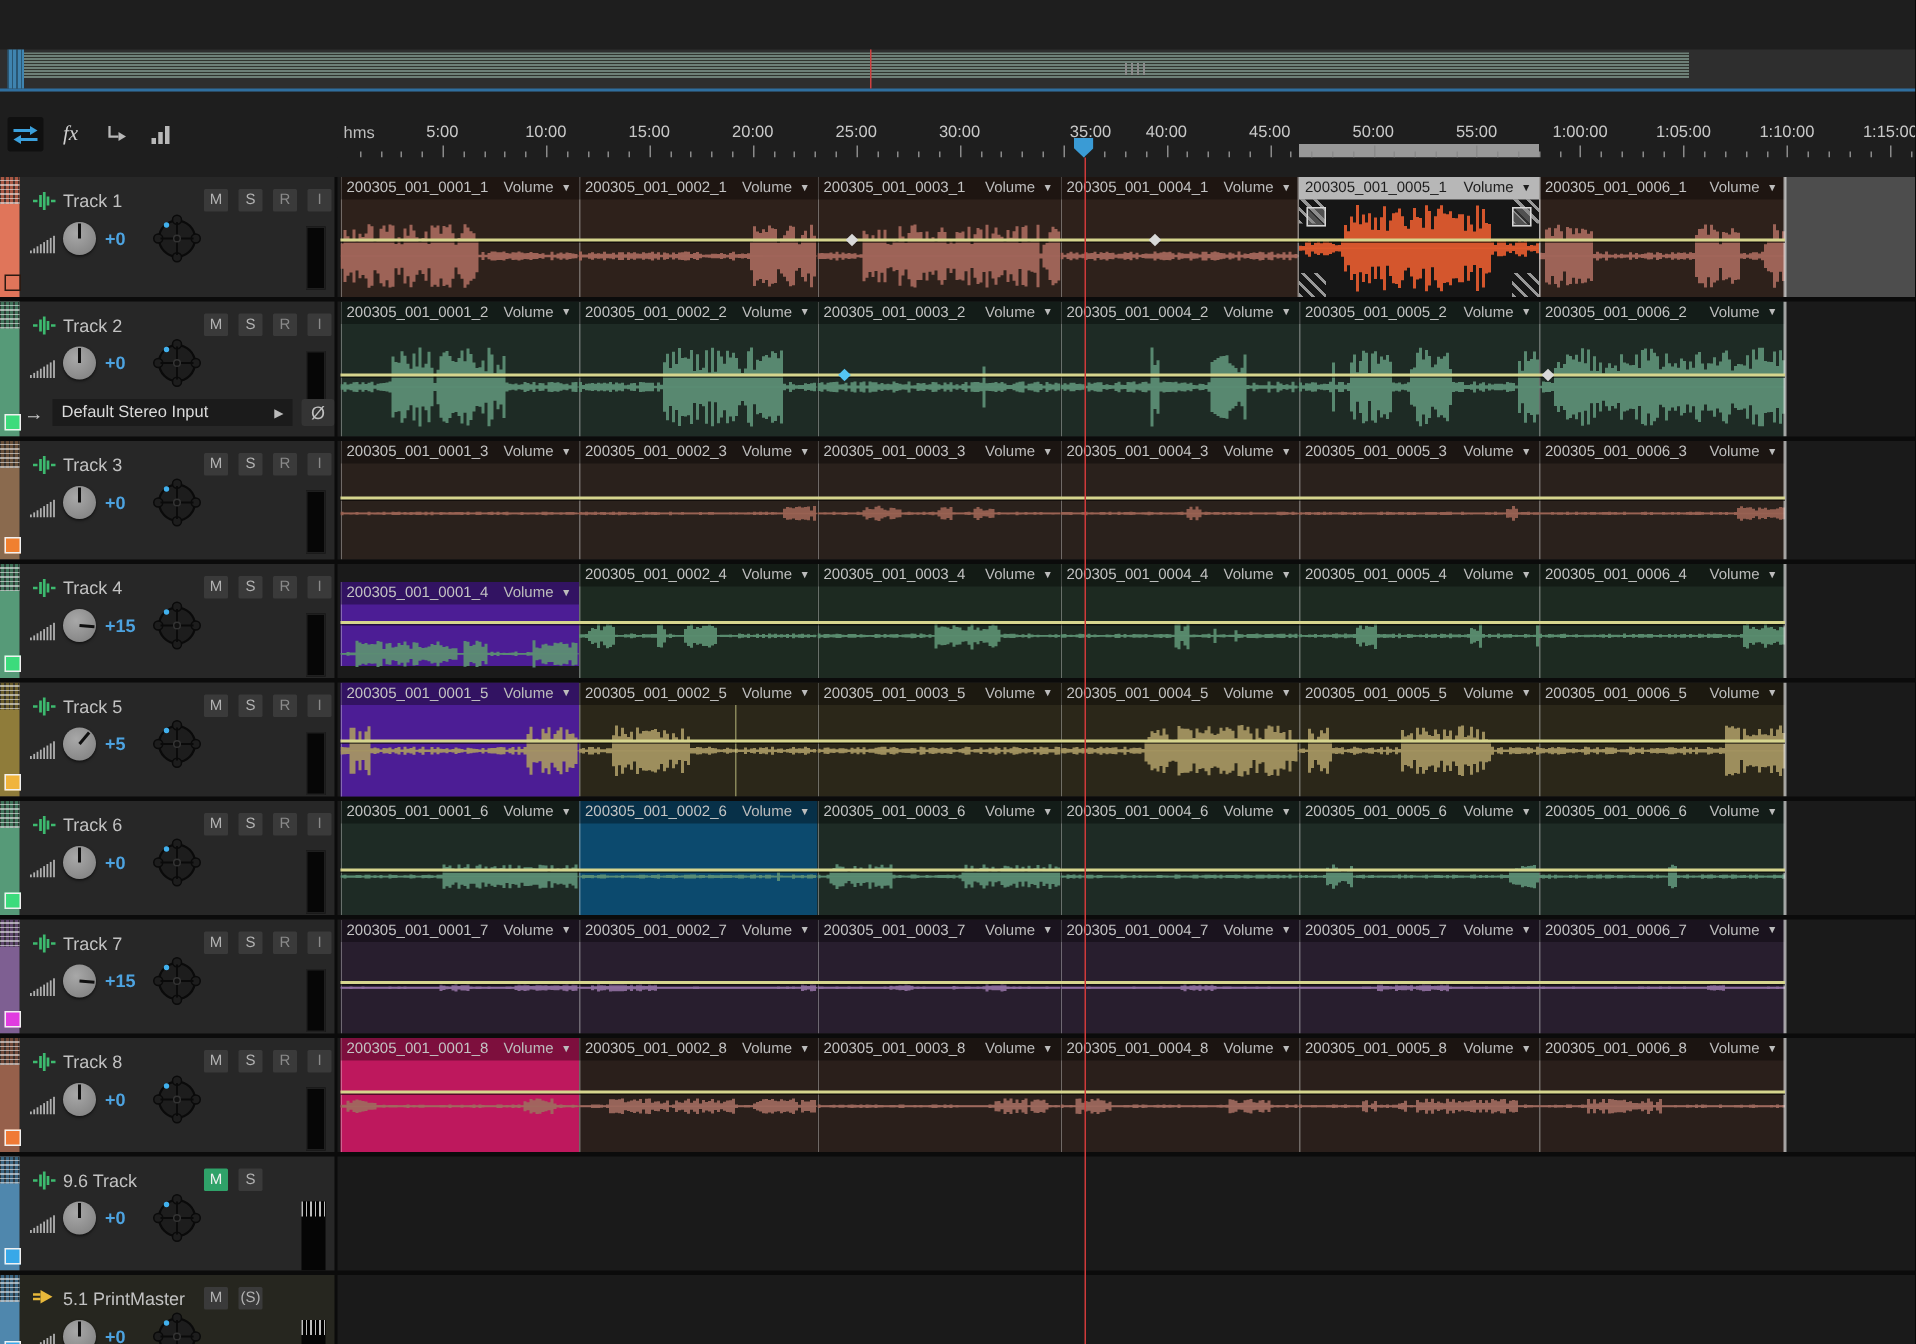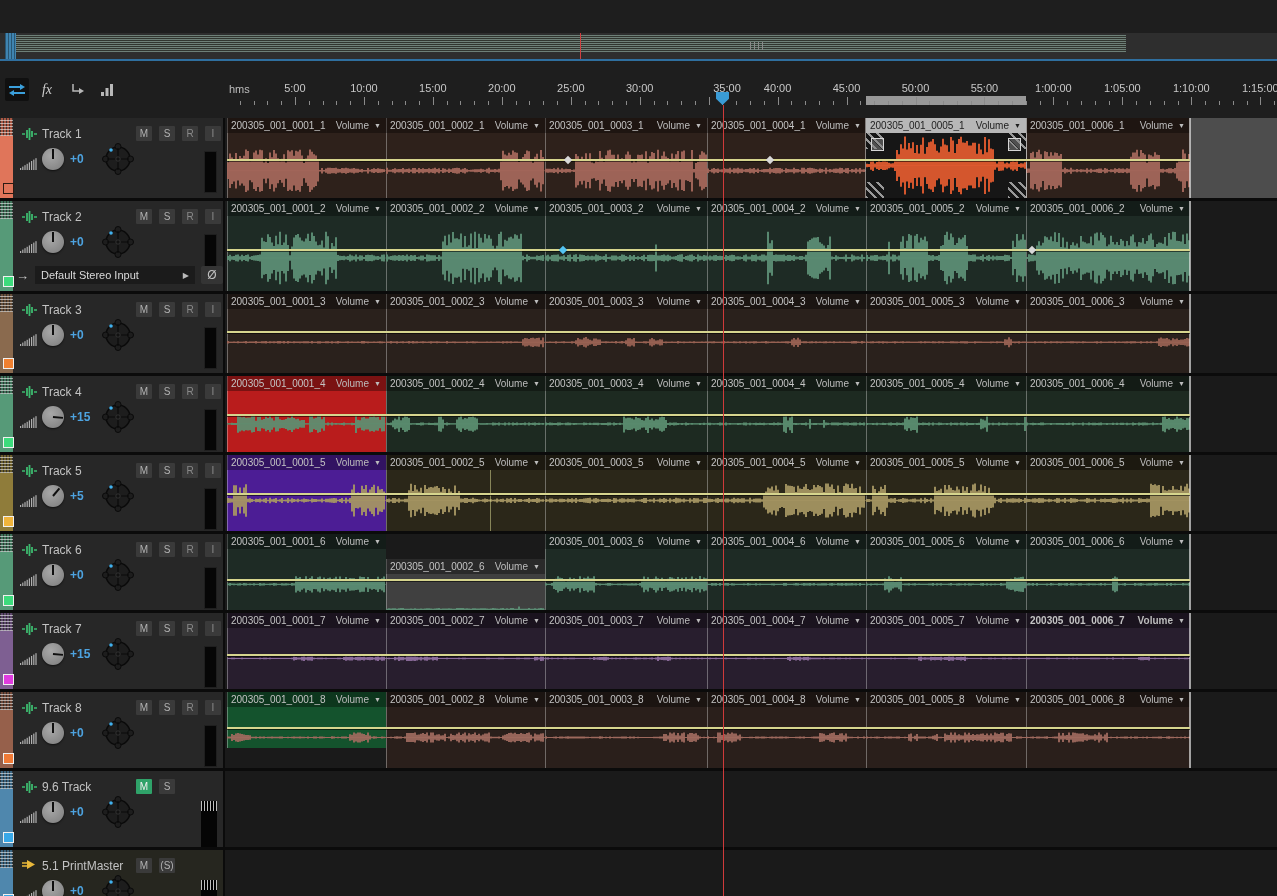--- a/index.html
+++ b/index.html
@@ -661,21 +661,21 @@
               <circle cx="18" cy="29.5" r="3" fill="#1d1d1d" stroke="#0a0a0a"></circle>
               <circle cx="5.5" cy="17" r="3" fill="#1d1d1d" stroke="#0a0a0a"></circle>
               <circle cx="30.5" cy="17" r="3" fill="#1d1d1d" stroke="#0a0a0a"></circle>
               <path d="M18,6 V28 M7,17 H29" stroke="#0a0a0a" stroke-width="1.2"></path>
               <circle cx="18" cy="17" r="2.2" fill="#111" stroke="#333"></circle>
               <circle cx="11" cy="8" r="1.8" fill="#41b1ee"></circle>
             </svg></div>
           <div class="meter"></div>
         </div>
         <div class="lane">
-          <div class="clip" style="left: 2px; width: 159px; height: 76px; background: #b91c1c;">
+          <div class="clip" style="left: 2px; width: 159px; height: 56px; background: #4c1d95; margin-top: 12px;">
             <div class="cliphead">
               <span class="cname">200305_001_0001_4</span>
               <span class="cvol">Volume</span>
               <span class="cvolarr">▼</span>
             </div>
             <div class="cbody"><svg width="159" height="61">
                 <path d="M1,32.3L1,33.5M3,32.3L3,33.5M5,31.7L5,34.1M7,32.0L7,33.9M9,32.0L9,33.9M11,24.2L11,41.7M13,25.4L13,40.5M15,26.3L15,39.5M17,25.7L17,40.2M19,26.7L19,39.2M21,26.4L21,39.5M23,26.5L23,39.3M25,24.3L25,41.6M27,24.8L27,41.0M29,29.7L29,36.2M31,26.0L31,39.9M33,25.7L33,40.2M35,28.7L35,37.2M37,28.1L37,37.7M39,25.7L39,40.2M41,27.0L41,38.9M43,24.6L43,41.3M45,27.2L45,38.7M47,29.5L47,36.4M49,25.2L49,40.6M51,25.5L51,40.3M53,28.3L53,37.5M55,29.0L55,36.9M57,28.7L57,37.2M59,28.0L59,37.9M61,26.4L61,39.4M63,27.0L63,38.9M65,24.7L65,41.1M67,27.1L67,38.8M69,28.3L69,37.6M71,27.8L71,38.1M73,29.5L73,36.4M75,29.1L75,36.8M77,29.1L77,36.8M79,32.3L79,33.5M81,32.3L81,33.5M83,24.4L83,41.5M85,24.9L85,41.0M87,27.6L87,38.3M89,26.8L89,39.1M91,24.2L91,41.7M93,24.9L93,41.0M95,28.2L95,37.6M97,26.1L97,39.8M99,32.2L99,33.7M101,31.5L101,34.4M103,32.2L103,33.6M105,31.5L105,34.4M107,32.3L107,33.5M109,32.1L109,33.7M111,32.3L111,33.6M113,32.2L113,33.7M115,32.0L115,33.9M117,31.4L117,34.4M119,32.3L119,33.5M121,32.3L121,33.5M123,32.3L123,33.5M125,31.7L125,34.2M127,31.9L127,34.0M129,23.9L129,42.0M131,28.7L131,37.2M133,29.2L133,36.7M135,26.6L135,39.3M137,26.1L137,39.8M139,27.4L139,38.4M141,27.5L141,38.4M143,25.5L143,40.4M145,25.8L145,40.1M147,25.1L147,40.7M149,26.3L149,39.5M151,26.1L151,39.8M153,28.7L153,37.2M155,25.3L155,40.6M157,25.6L157,40.2" stroke="#5c9072" stroke-width="2" fill="none" opacity="0.92"></path>
                 <path d="M0,32.9H159" stroke="#5c9072" stroke-width="1" opacity="0.55"></path>
               </svg></div>
           </div>
@@ -901,21 +901,21 @@
             <div class="cliphead">
               <span class="cname">200305_001_0001_6</span>
               <span class="cvol">Volume</span>
               <span class="cvolarr">▼</span>
             </div>
             <div class="cbody"><svg width="159" height="61">
                 <path d="M1,34.5L1,36.2M3,34.1L3,36.7M5,34.6L5,36.1M7,34.6L7,36.2M9,34.7L9,36.1M11,34.4L11,36.4M13,34.3L13,36.4M15,34.8L15,36.0M17,34.1L17,36.6M19,34.2L19,36.6M21,34.8L21,36.0M23,34.5L23,36.3M25,34.8L25,36.0M27,34.3L27,36.5M29,34.8L29,36.0M31,34.8L31,36.0M33,34.0L33,36.7M35,34.4L35,36.4M37,34.3L37,36.4M39,34.8L39,36.0M41,34.8L41,36.0M43,34.5L43,36.2M45,34.6L45,36.1M47,34.0L47,36.7M49,34.3L49,36.5M51,34.8L51,36.0M53,34.8L53,36.0M55,34.3L55,36.5M57,34.4L57,36.4M59,34.2L59,36.5M61,34.5L61,36.3M63,34.8L63,36.0M65,34.1L65,36.7M67,34.2L67,36.6M69,27.3L69,43.5M71,29.0L71,41.8M73,28.0L73,42.8M75,30.0L75,40.8M77,31.3L77,39.4M79,27.3L79,43.5M81,29.9L81,40.9M83,29.1L83,41.7M85,27.2L85,43.5M87,30.6L87,40.1M89,30.6L89,40.2M91,28.2L91,42.6M93,27.4L93,43.4M95,31.4L95,39.3M97,28.6L97,42.2M99,30.5L99,40.2M101,29.2L101,41.5M103,28.5L103,42.3M105,30.0L105,40.8M107,29.6L107,41.2M109,27.8L109,43.0M111,31.2L111,39.6M113,27.5L113,43.2M115,30.4L115,40.4M117,30.0L117,40.8M119,28.0L119,42.8M121,31.2L121,39.5M123,29.1L123,41.7M125,29.2L125,41.6M127,29.2L127,41.5M129,29.9L129,40.9M131,30.0L131,40.8M133,27.5L133,43.3M135,27.9L135,42.8M137,28.0L137,42.8M139,32.3L139,38.5M141,27.9L141,42.9M143,31.0L143,39.8M145,30.0L145,40.7M147,30.6L147,40.1M149,29.9L149,40.8M151,27.8L151,42.9M153,30.6L153,40.2M155,29.3L155,41.4M157,27.4L157,43.3" stroke="#5d9076" stroke-width="2" fill="none" opacity="0.92"></path>
                 <path d="M0,35.4H159" stroke="#5d9076" stroke-width="1" opacity="0.55"></path>
               </svg></div>
           </div>
-          <div class="clip" style="left: 161px; width: 159px; height: 76px; background: #404040; margin-top: 25px;">
+          <div class="clip" style="left: 161px; width: 159px; height: 76px; background: #0c4a6e;">
             <div class="cliphead">
               <span class="cname">200305_001_0002_6</span>
               <span class="cvol">Volume</span>
               <span class="cvolarr">▼</span>
             </div>
             <div class="cbody"><svg width="159" height="61">
                 <path d="M1,34.8L1,36.0M3,34.2L3,36.6M5,34.4L5,36.4M7,34.3L7,36.4M9,34.3L9,36.5M11,34.8L11,36.0M13,34.3L13,36.5M15,34.0L15,36.7M17,34.0L17,36.7M19,34.7L19,36.1M21,34.8L21,36.0M23,34.8L23,36.0M25,34.6L25,36.1M27,34.8L27,36.0M29,34.3L29,36.5M31,34.8L31,36.0M33,34.7L33,36.0M35,34.6L35,36.1M37,34.7L37,36.1M39,34.5L39,36.3M41,34.2L41,36.6M43,34.2L43,36.6M45,34.5L45,36.2M47,34.8L47,36.0M49,34.4L49,36.3M51,34.3L51,36.5M53,34.0L53,36.8M55,34.8L55,36.0M57,34.6L57,36.2M59,34.4L59,36.4M61,34.4L61,36.4M63,34.2L63,36.6M65,34.5L65,36.3M67,34.8L67,36.0M69,34.7L69,36.0M71,34.1L71,36.7M73,34.1L73,36.7M75,34.0L75,36.7M77,34.0L77,36.7M79,34.6L79,36.2M81,34.3L81,36.5M83,34.4L83,36.4M85,34.8L85,36.0M87,34.2L87,36.5M89,34.3L89,36.5M91,34.5L91,36.3M93,34.5L93,36.3M95,34.2L95,36.5M97,34.3L97,36.4M99,34.3L99,36.4M101,34.4L101,36.3M103,34.7L103,36.0M105,34.5L105,36.3M107,34.1L107,36.6M109,34.2L109,36.6M111,34.6L111,36.2M113,34.8L113,36.0M115,34.2L115,36.6M117,34.0L117,36.7M119,34.8L119,36.0M121,34.3L121,36.5M123,34.8L123,36.0M125,34.1L125,36.7M127,34.1L127,36.6M129,34.7L129,36.0M131,34.8L131,36.0M133,32.4L133,38.4M135,34.7L135,36.0M137,34.8L137,36.0M139,34.8L139,36.0M141,34.8L141,36.0M143,34.0L143,36.8M145,34.7L145,36.1M147,34.7L147,36.1M149,34.3L149,36.5M151,34.8L151,36.0M153,34.2L153,36.6M155,34.0L155,36.7M157,34.3L157,36.4" stroke="#5d9076" stroke-width="2" fill="none" opacity="0.92"></path>
                 <path d="M0,35.4H159" stroke="#5d9076" stroke-width="1" opacity="0.55"></path>
               </svg></div>
           </div>
@@ -1059,21 +1059,21 @@
             <div class="cliphead">
               <span class="cname">200305_001_0005_7</span>
               <span class="cvol">Volume</span>
               <span class="cvolarr">▼</span>
             </div>
             <div class="cbody"><svg width="160" height="61">
                 <path d="M1,29.9L1,31.1M3,29.8L3,31.2M5,29.9L5,31.1M7,29.9L7,31.1M9,29.9L9,31.1M11,29.9L11,31.1M13,29.9L13,31.1M15,29.9L15,31.1M17,29.9L17,31.1M19,29.9L19,31.1M21,29.9L21,31.1M23,29.9L23,31.1M25,29.8L25,31.2M27,29.9L27,31.1M29,29.8L29,31.2M31,29.9L31,31.1M33,29.9L33,31.1M35,29.9L35,31.1M37,29.9L37,31.1M39,29.9L39,31.1M41,29.9L41,31.1M43,29.7L43,31.3M45,29.7L45,31.3M47,29.7L47,31.3M49,29.8L49,31.2M51,29.9L51,31.1M53,28.4L53,32.6M55,28.1L55,32.9M57,29.4L57,31.6M59,29.3L59,31.7M61,29.5L61,31.5M63,29.6L63,31.4M65,28.4L65,32.6M67,29.0L67,32.0M69,28.8L69,32.2M71,28.9L71,32.1M73,29.1L73,31.9M75,28.5L75,32.5M77,29.6L77,31.4M79,29.1L79,31.9M81,28.9L81,32.1M83,28.1L83,32.9M85,28.4L85,32.6M87,28.3L87,32.7M89,29.4L89,31.6M91,29.1L91,31.9M93,29.0L93,32.0M95,28.4L95,32.6M97,28.9L97,32.1M99,28.1L99,32.9M101,29.7L101,31.3M103,29.9L103,31.1M105,29.9L105,31.1M107,29.9L107,31.1M109,29.9L109,31.1M111,29.9L111,31.1M113,29.9L113,31.1M115,29.7L115,31.3M117,29.9L117,31.1M119,29.9L119,31.1M121,29.9L121,31.1M123,29.8L123,31.2M125,29.7L125,31.3M127,29.9L127,31.1M129,29.8L129,31.2M131,29.9L131,31.1M133,29.9L133,31.1M135,29.9L135,31.1M137,29.7L137,31.3M139,29.7L139,31.3M141,29.9L141,31.1M143,29.7L143,31.3M145,29.8L145,31.2M147,29.9L147,31.1M149,29.9L149,31.1M151,29.9L151,31.1M153,29.7L153,31.3M155,29.9L155,31.1M157,29.9L157,31.1M159,29.9L159,31.1" stroke="#8f6f9f" stroke-width="2" fill="none" opacity="0.92"></path>
                 <path d="M0,30.5H160" stroke="#8f6f9f" stroke-width="1" opacity="0.85"></path>
               </svg></div>
           </div>
-          <div class="clip" style="left: 801px; width: 164px; height: 76px; background: rgb(40, 30, 46); font-weight: bold;">
+          <div class="clip" style="left: 801px; width: 164px; height: 76px; background: rgb(40, 30, 46);">
             <div class="cliphead">
               <span class="cname">200305_001_0006_7</span>
               <span class="cvol">Volume</span>
               <span class="cvolarr">▼</span>
             </div>
             <div class="cbody"><svg width="164" height="61">
                 <path d="M1,29.8L1,31.2M3,29.7L3,31.3M5,29.9L5,31.1M7,29.9L7,31.1M9,29.9L9,31.1M11,29.9L11,31.1M13,29.9L13,31.1M15,29.9L15,31.1M17,29.9L17,31.1M19,29.9L19,31.1M21,29.8L21,31.2M23,29.7L23,31.3M25,29.9L25,31.1M27,29.9L27,31.1M29,29.9L29,31.1M31,29.8L31,31.2M33,29.9L33,31.1M35,29.9L35,31.1M37,29.9L37,31.1M39,29.9L39,31.1M41,29.9L41,31.1M43,29.8L43,31.2M45,29.9L45,31.1M47,29.8L47,31.2M49,29.9L49,31.1M51,29.7L51,31.3M53,29.9L53,31.1M55,29.9L55,31.1M57,29.9L57,31.1M59,29.9L59,31.1M61,29.9L61,31.1M63,29.9L63,31.1M65,29.8L65,31.2M67,29.7L67,31.3M69,29.7L69,31.3M71,29.8L71,31.2M73,29.7L73,31.3M75,29.9L75,31.1M77,29.9L77,31.1M79,29.9L79,31.1M81,29.7L81,31.3M83,29.9L83,31.1M85,29.9L85,31.1M87,29.6L87,31.4M89,29.9L89,31.1M91,29.9L91,31.1M93,29.9L93,31.1M95,29.9L95,31.1M97,29.7L97,31.3M99,29.9L99,31.1M101,29.9L101,31.1M103,29.9L103,31.1M105,29.9L105,31.1M107,29.9L107,31.1M109,29.9L109,31.1M111,29.9L111,31.1M113,29.2L113,31.8M115,28.8L115,32.2M117,28.7L117,32.3M119,29.0L119,32.0M121,28.9L121,32.1M123,28.5L123,32.5M125,29.9L125,31.1M127,29.9L127,31.1M129,29.8L129,31.2M131,29.9L131,31.1M133,29.9L133,31.1M135,29.9L135,31.1M137,29.9L137,31.1M139,29.8L139,31.2M141,29.9L141,31.1M143,29.9L143,31.1M145,29.9L145,31.1M147,29.9L147,31.1M149,29.9L149,31.1M151,29.9L151,31.1M153,29.7L153,31.3M155,29.9L155,31.1M157,29.9L157,31.1M159,29.7L159,31.3M161,29.8L161,31.2M163,29.9L163,31.1" stroke="#8f6f9f" stroke-width="2" fill="none" opacity="0.92"></path>
                 <path d="M0,30.5H164" stroke="#8f6f9f" stroke-width="1" opacity="0.85"></path>
               </svg></div>
           </div>
@@ -1118,21 +1118,21 @@
               <circle cx="18" cy="29.5" r="3" fill="#1d1d1d" stroke="#0a0a0a"></circle>
               <circle cx="5.5" cy="17" r="3" fill="#1d1d1d" stroke="#0a0a0a"></circle>
               <circle cx="30.5" cy="17" r="3" fill="#1d1d1d" stroke="#0a0a0a"></circle>
               <path d="M18,6 V28 M7,17 H29" stroke="#0a0a0a" stroke-width="1.2"></path>
               <circle cx="18" cy="17" r="2.2" fill="#111" stroke="#333"></circle>
               <circle cx="11" cy="8" r="1.8" fill="#41b1ee"></circle>
             </svg></div>
           <div class="meter"></div>
         </div>
         <div class="lane">
-          <div class="clip" style="left: 2px; width: 159px; height: 56px; background: #14532d;">
+          <div class="clip" style="left: 2px; width: 159px; height: 76px; background: #be185d;">
             <div class="cliphead">
               <span class="cname">200305_001_0001_8</span>
               <span class="cvol">Volume</span>
               <span class="cvolarr">▼</span>
             </div>
             <div class="cbody"><svg width="159" height="61">
                 <path d="M1,29.5L1,31.5M3,29.5L3,31.5M5,26.9L5,34.1M7,28.1L7,32.9M9,26.6L9,34.4M11,26.0L11,35.0M13,26.5L13,34.5M15,27.0L15,34.0M17,27.4L17,33.6M19,28.1L19,32.9M21,28.1L21,32.9M23,28.3L23,32.7M25,29.7L25,31.3M27,29.7L27,31.3M29,29.5L29,31.5M31,29.9L31,31.1M33,29.6L33,31.4M35,29.7L35,31.3M37,29.6L37,31.4M39,29.9L39,31.1M41,29.8L41,31.2M43,29.7L43,31.3M45,29.4L45,31.6M47,29.8L47,31.2M49,29.7L49,31.3M51,29.8L51,31.2M53,29.5L53,31.5M55,29.5L55,31.5M57,29.9L57,31.1M59,29.9L59,31.1M61,29.8L61,31.2M63,29.9L63,31.1M65,29.8L65,31.2M67,29.6L67,31.4M69,29.7L69,31.3M71,29.8L71,31.2M73,29.4L73,31.6M75,29.8L75,31.2M77,29.8L77,31.2M79,29.9L79,31.1M81,29.5L81,31.5M83,29.9L83,31.1M85,29.9L85,31.1M87,29.6L87,31.4M89,29.4L89,31.6M91,29.9L91,31.1M93,29.4L93,31.6M95,29.6L95,31.4M97,29.8L97,31.2M99,29.9L99,31.1M101,29.9L101,31.1M103,29.9L103,31.1M105,29.3L105,31.7M107,29.4L107,31.6M109,29.9L109,31.1M111,29.7L111,31.3M113,29.9L113,31.1M115,29.4L115,31.6M117,29.6L117,31.4M119,29.4L119,31.6M121,29.9L121,31.1M123,27.2L123,33.8M125,27.8L125,33.2M127,25.6L127,35.4M129,26.5L129,34.5M131,25.4L131,35.6M133,25.5L133,35.5M135,26.6L135,34.4M137,27.1L137,33.9M139,27.9L139,33.1M141,25.4L141,35.6M143,28.6L143,32.4M145,29.7L145,31.3M147,29.3L147,31.7M149,29.6L149,31.4M151,29.9L151,31.1M153,29.9L153,31.1M155,29.5L155,31.5M157,29.8L157,31.2" stroke="#a06a5e" stroke-width="2" fill="none" opacity="0.92"></path>
                 <path d="M0,30.5H159" stroke="#a06a5e" stroke-width="1" opacity="0.85"></path>
               </svg></div>
           </div>

